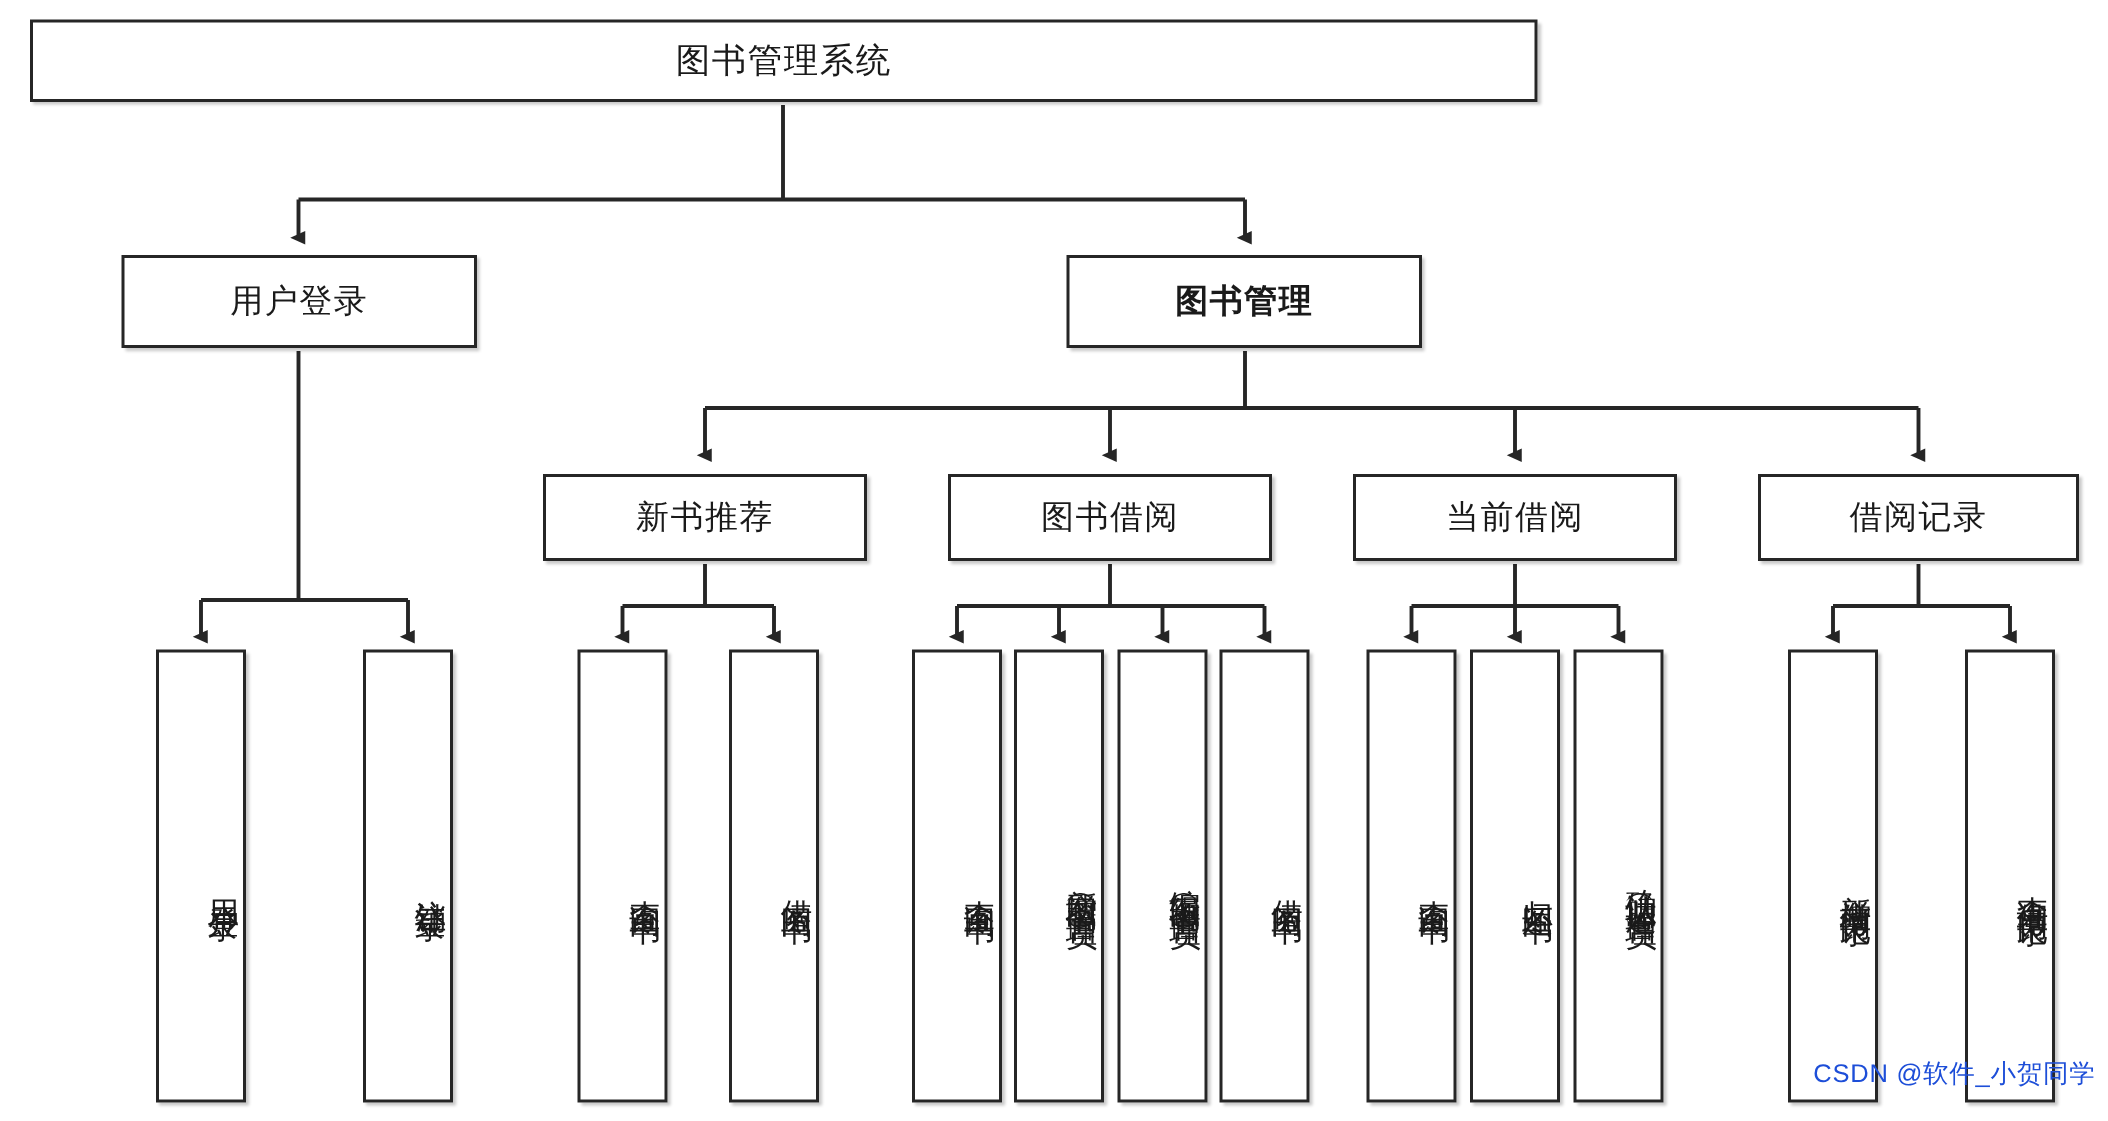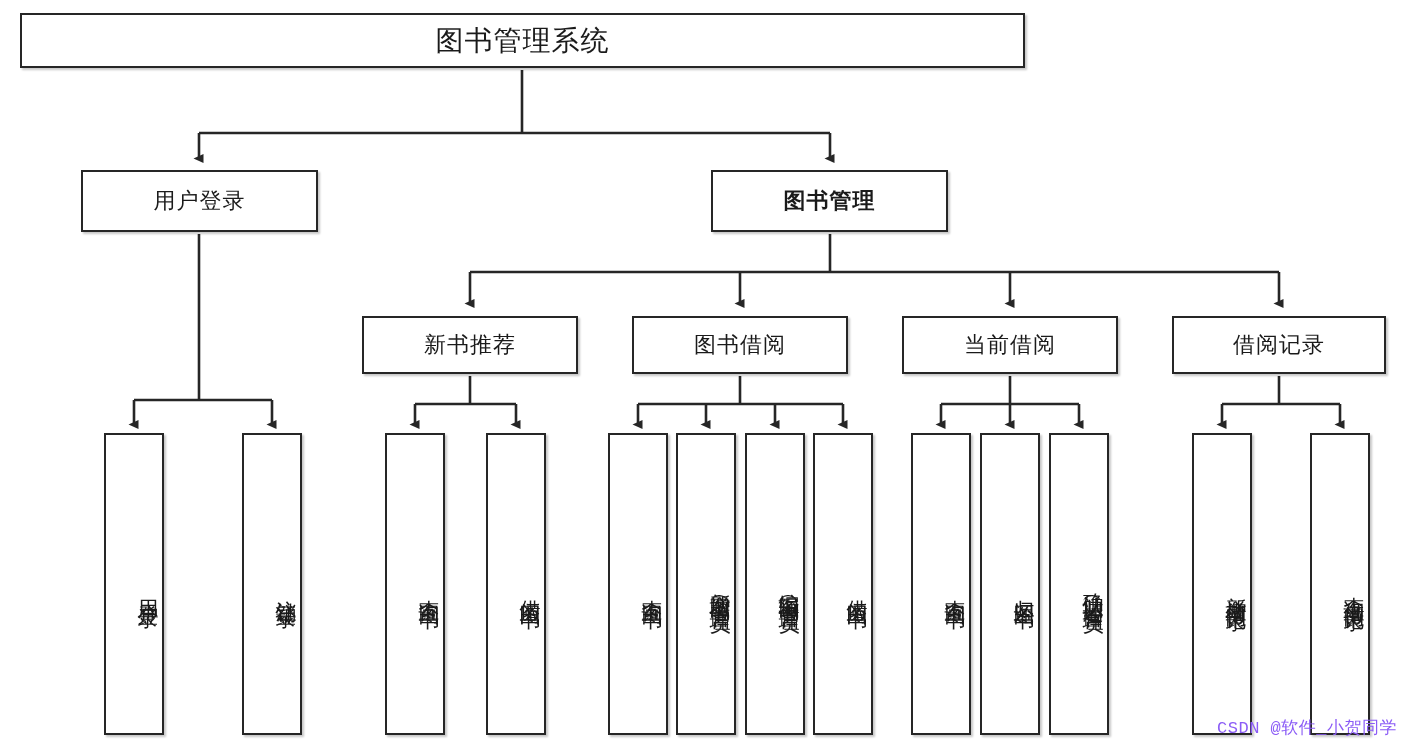--- a/index.html
+++ b/index.html
@@ -36,48 +36,47 @@
     justify-content: center;
     color: #1a1a1a;
   }
   .node.h {
     font-size: 22px;
     line-height: 1.2;
     letter-spacing: 1px;
     white-space: nowrap;
   }
   .node.root {
-    font-size: 28px;
+    font-size: 23px;
   }
   .node.v {
     writing-mode: vertical-rl;
     text-orientation: upright;
     font-size: 21px;
     line-height: 1.35;
     letter-spacing: 3px;
     align-items: flex-start;
     justify-content: center;
     padding-top: 10px;
     white-space: normal;
   }
   .node.v .vtext {
     writing-mode: vertical-rl;
     text-orientation: upright;
     display: block;
   }
   .watermark {
     position: absolute;
     right: 8px;
-    bottom: 8px;
+    bottom: 20px;
     font-size: 17px;
-    color: #8b5cf6;
+    color: #1d4ed8;
     letter-spacing: 0.5px;
     white-space: nowrap;
     user-select: none;
-    font-family: Liberation Mono, monospace;
   }
 </style>
 </head>
 <body>
 
 <div id="canvas">
 
   <svg id="wires" viewBox="0 0 1405 747">
     <defs>
       <marker id="arrow" markerWidth="11" markerHeight="11" refX="4.5" refY="5" orient="auto" markerUnits="userSpaceOnUse">

